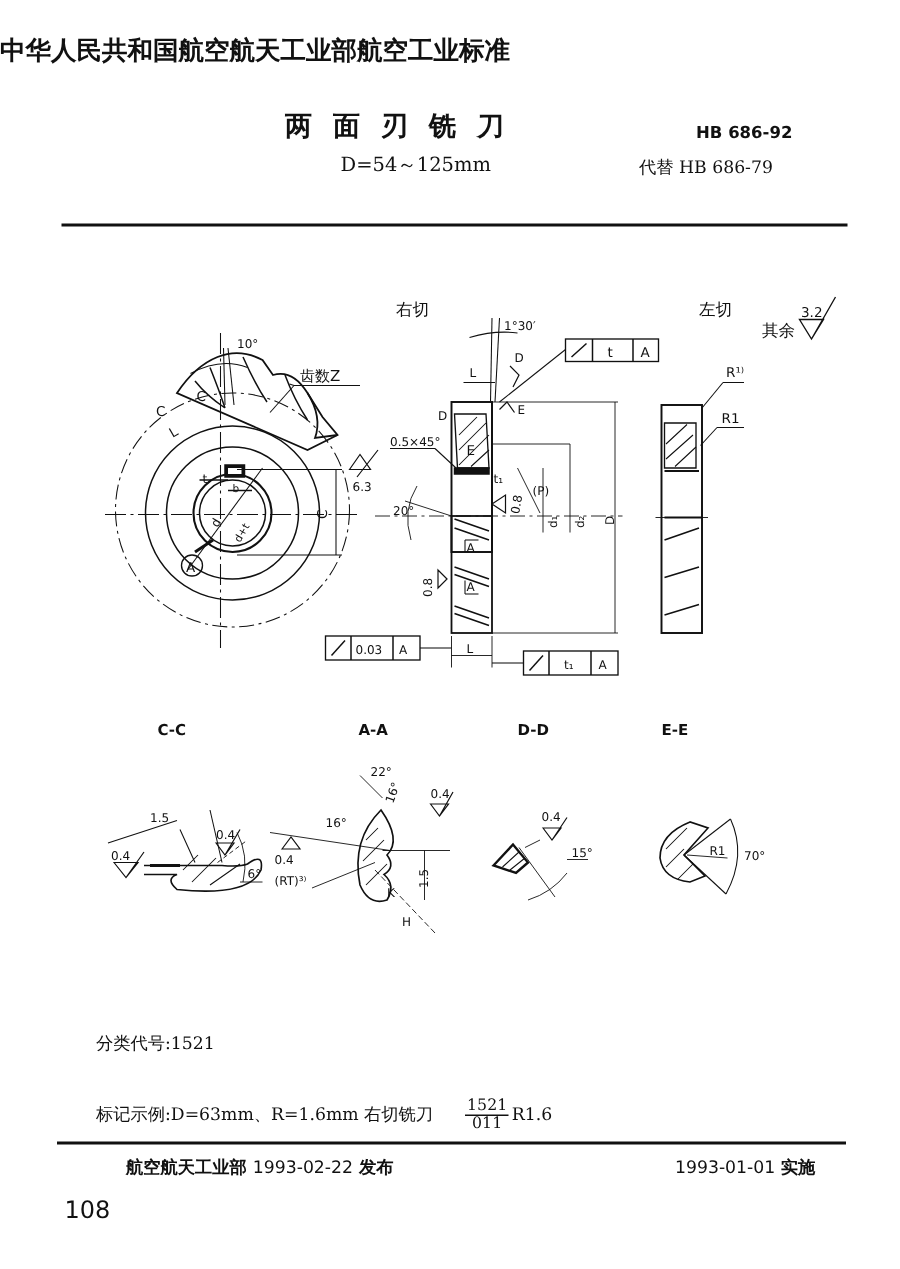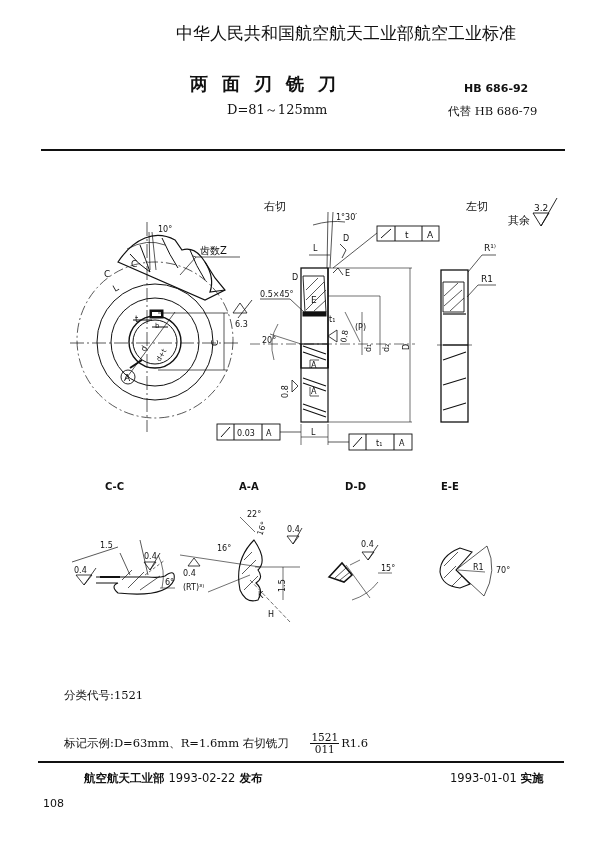--- a/index.html
+++ b/index.html
@@ -1,47 +1,47 @@
 <!DOCTYPE html>
 <html><head>
 <meta charset="utf-8">
 <style>
   html, body { margin: 0; padding: 0; background: #ffffff; }
   body { width: 600px; height: 846px; position: relative; overflow: hidden;
          font-family: "DejaVu Serif", serif; color: #111; }
   .abs { position: absolute; white-space: nowrap; }
-  .org { left: 0; width: 516px; top: 22px; text-align: right; font-family: "DejaVu Sans", sans-serif;
-         font-weight: normal; font-size: 17px; letter-spacing: 0px; }
+  .org { left: 0; width: 516px; top: 22px; text-align: left; font-family: "DejaVu Sans", sans-serif;
+         font-weight: bold; font-size: 17px; letter-spacing: 0px; }
   .title { left: 190px; top: 72px; font-family: "DejaVu Sans", sans-serif; font-weight: bold; font-size: 18px;
            letter-spacing: 14px; }
   .subtitle { left: 227px; top: 101px; font-size: 13px; }
   .code { left: 464px; top: 82px; font-family: "DejaVu Sans", sans-serif; font-size: 11px; font-weight: bold; }
-  .replaces { left: 448px; top: 104px; font-size: 11.5px; }
+  .replaces { left: 426px; top: 104px; font-size: 11.5px; }
   .rule-top { left: 41px; top: 149px; width: 524px; height: 2px; background: #111; }
   .rule-bottom { left: 38px; top: 761px; width: 526px; height: 2px; background: #111; }
   .footer-left { left: 38px; top: 771px; font-family: "DejaVu Sans", sans-serif; font-weight: bold; font-size: 11.5px; margin-left: 46px; }
   .footer-left .date { font-weight: normal; }
   .footer-right { left: 450px; top: 771px; font-family: "DejaVu Sans", sans-serif; font-size: 11.5px; }
   .footer-right b { font-weight: bold; font-family: Liberation Mono, monospace; }
-  .page-num { left: 43px; top: 797px; font-family: "DejaVu Sans", sans-serif; font-size: 11px; }
+  .page-num { left: 43px; top: 797px; font-family: "DejaVu Sans", sans-serif; font-size: 16px; }
   .note { left: 64px; font-family: "DejaVu Serif", serif; font-size: 11.5px; }
   .note1 { top: 688px; }
   .note2 { top: 732px; }
   .frac { display: inline-block; vertical-align: middle; text-align: center; font-size: 10.5px; line-height: 11px; margin: 0 2px 0 18px; }
   .frac .num { display: block; border-bottom: 1px solid #111; padding: 0 1px; }
   .frac .den { display: block; }
   svg { position: absolute; left: 0; top: 0; }
   svg text { font-family: "DejaVu Sans", sans-serif; fill: #111; }
 </style>
 </head>
 <body>
 
 <div class="abs org">中华人民共和国航空航天工业部航空工业标准</div>
 <div class="abs title">两面刃铣刀</div>
-<div class="abs subtitle">D=81～125mm</div>
+<div class="abs subtitle">D=54～125mm</div>
 <div class="abs code">HB 686-92</div>
 <div class="abs replaces">代替 HB 686-79</div>
 <div class="abs rule-top"></div>
 
 <svg width="600" height="846" viewBox="0 0 600 846" fill="none" stroke="#111" stroke-width="1">
 
   <g>
 
     <line x1="147" y1="222" x2="147" y2="432" stroke-dasharray="14 3 2 3" stroke-width="0.7"></line>
     <line x1="70" y1="343" x2="238" y2="343" stroke-dasharray="14 3 2 3" stroke-width="0.7"></line>

